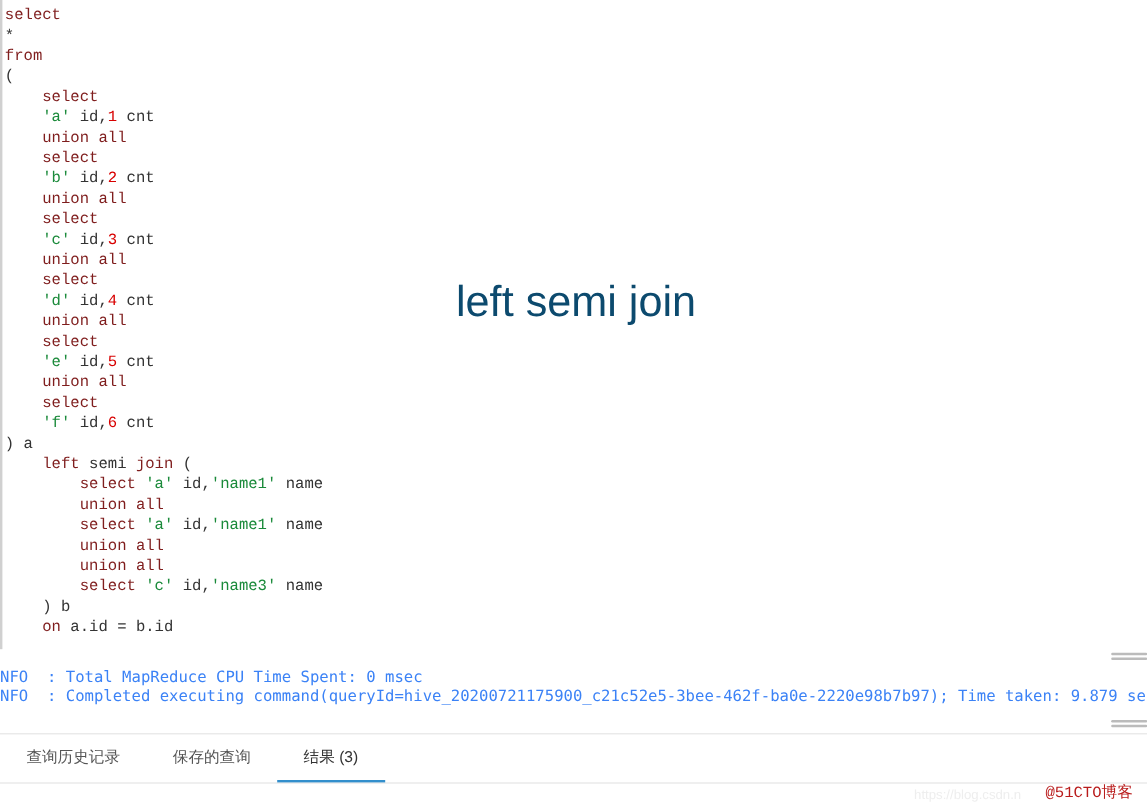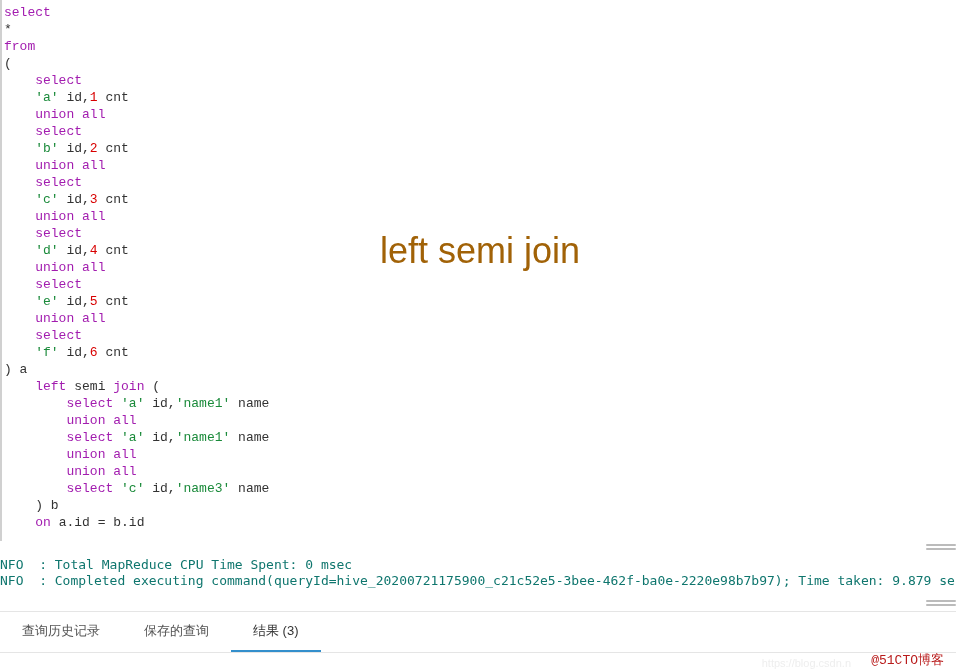--- a/index.html
+++ b/index.html
@@ -1,26 +1,26 @@
 <!DOCTYPE html>
 <html><head>
 <meta charset="utf-8">
 <style>
 * { margin: 0; padding: 0; box-sizing: border-box; }
 body { font-family: Consolas, Monaco, 'Courier New', monospace; font-size: 13px; background: #fff; color: #333; position: relative; width: 956px; height: 671px; overflow: hidden; }
 .code-area { padding: 4px 2px 10px 2px; line-height: 17px; font-size: 13px; border-left: 2px solid #d0d0d0; }
-.kw { color: #a21caf; }
+.kw { color: #7f1d1d; }
 .str { color: #1a8a3a; }
 .num { color: #d80000; }
 .plain { color: #333; }
 .line { white-space: pre; }
-.overlay-title { position: absolute; left: 380px; top: 230px; font-family: Arial, sans-serif; font-size: 36px; color: #a16207; font-weight: 400; }
+.overlay-title { position: absolute; left: 380px; top: 230px; font-family: Arial, sans-serif; font-size: 36px; color: #0c4a6e; font-weight: 400; }
 .divider-handle { height: 14px; position: relative; }
 .divider-handle::before { content: ""; position: absolute; right: 0; top: 3px; width: 30px; height: 2px; background: #bbb; box-shadow: 0 4px 0 #bbb; border-radius: 1px; }
-.console { padding: 2px 0 8px 0; font-family: Consolas, Monaco, monospace; font-size: 13px; color: #0f766e; line-height: 16px; }
+.console { padding: 2px 0 8px 0; font-family: Consolas, Monaco, monospace; font-size: 13px; color: #3b82f6; line-height: 16px; }
 .console .line { white-space: pre; }
 .tabs { display: flex; border-top: 1px solid #e5e5e5; border-bottom: 1px solid #e5e5e5; font-family: 'Microsoft YaHei', Arial, sans-serif; font-size: 13px; color: #555; }
 .tab { padding: 10px 22px; cursor: pointer; }
 .tab.active { border-bottom: 2px solid #338fcc; color: #333; }
 .watermark1 { position: absolute; right: 12px; bottom: 2px; font-family: Liberation Mono, monospace; font-size: 13px; color: #b91c1c; }
 .watermark2 { position: absolute; right: 105px; bottom: 2px; font-family: Arial, sans-serif; font-size: 11px; color: #eee; }
 </style>
 </head>
 <body>
 

